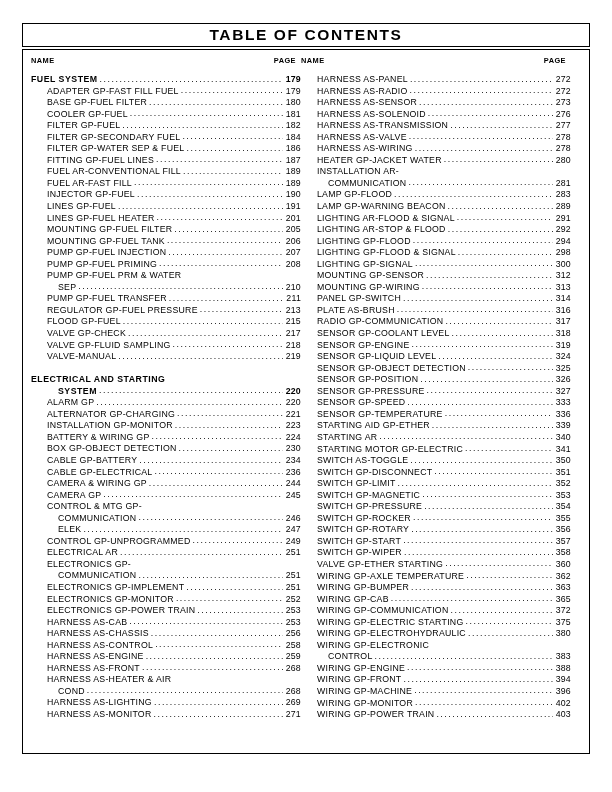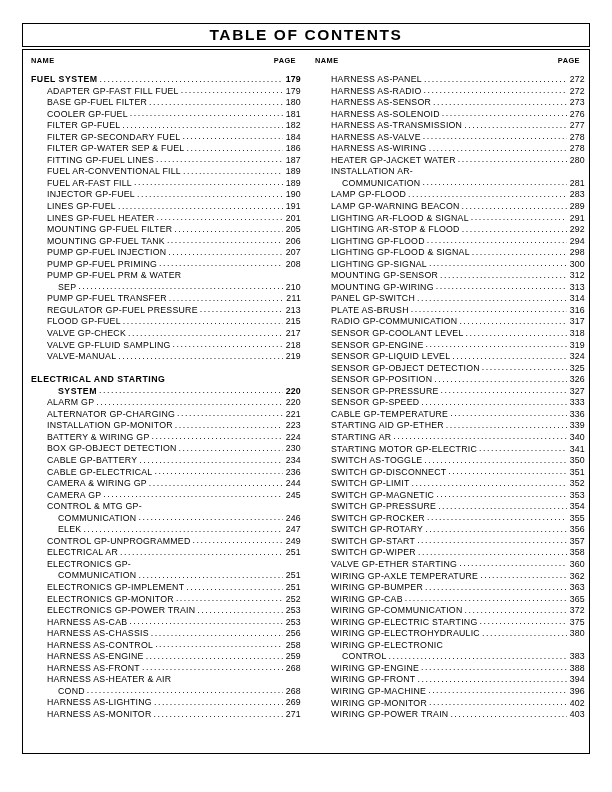--- a/index.html
+++ b/index.html
@@ -55,21 +55,20 @@
     border: 1.6px solid #000;
     box-sizing: border-box;
     padding: 6px 8px 4px 8px;
   }
 
   .cols {
     display: flex;
     flex-direction: row;
     width: 100%;
     height: 100%;
-    gap: 14px;
   }
   .col {
     width: 270px;
     flex: 0 0 270px;
   }
 
   
   .colhead {
     display: flex;
     justify-content: space-between;
@@ -584,21 +583,21 @@
               <span class="label">SENSOR GP-PRESSURE</span>
               <span class="leader">..........................................................................................</span>
               <span class="pg">327</span>
             </div>
             <div class="entry lvl-1">
               <span class="label">SENSOR GP-SPEED</span>
               <span class="leader">..........................................................................................</span>
               <span class="pg">333</span>
             </div>
             <div class="entry lvl-1">
-              <span class="label">CABLE GP-TEMPERATURE</span>
+              <span class="label">SENSOR GP-TEMPERATURE</span>
               <span class="leader">..........................................................................................</span>
               <span class="pg">336</span>
             </div>
             <div class="entry lvl-1">
               <span class="label">STARTING AID GP-ETHER</span>
               <span class="leader">..........................................................................................</span>
               <span class="pg">339</span>
             </div>
             <div class="entry lvl-1">
               <span class="label">STARTING AR</span>

